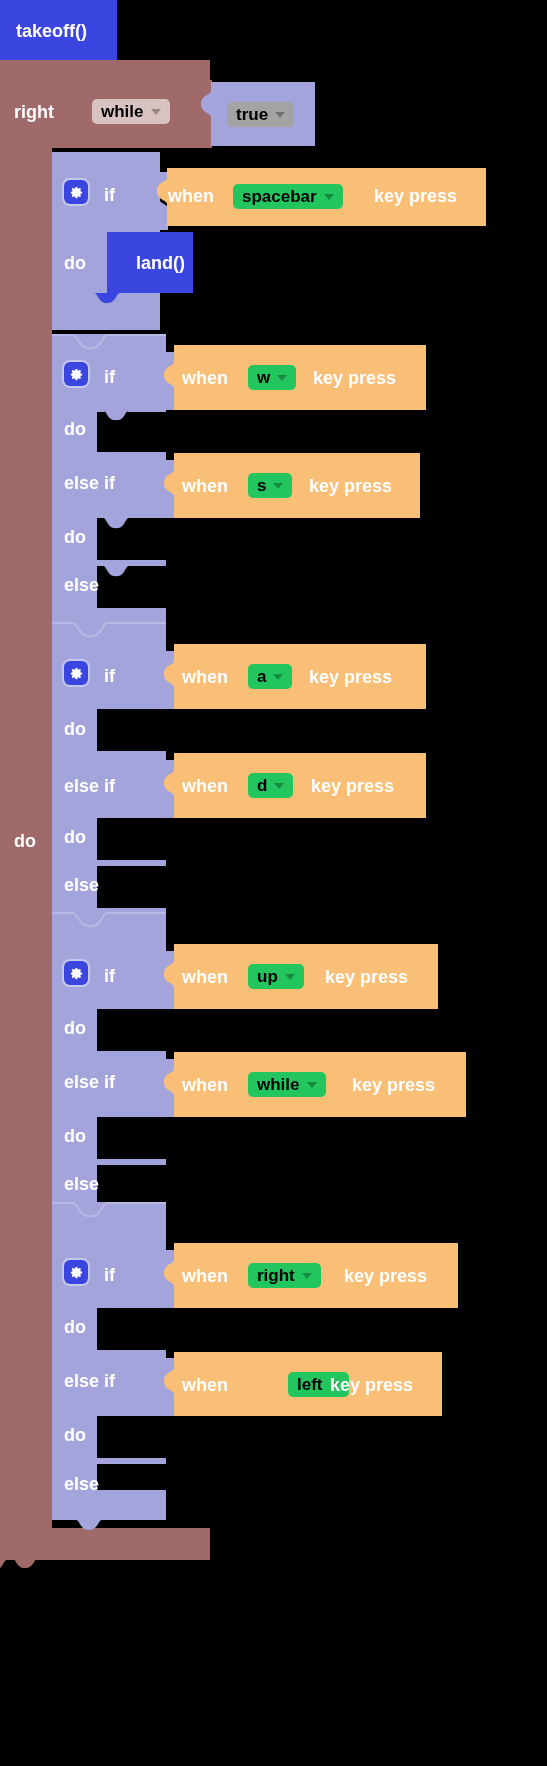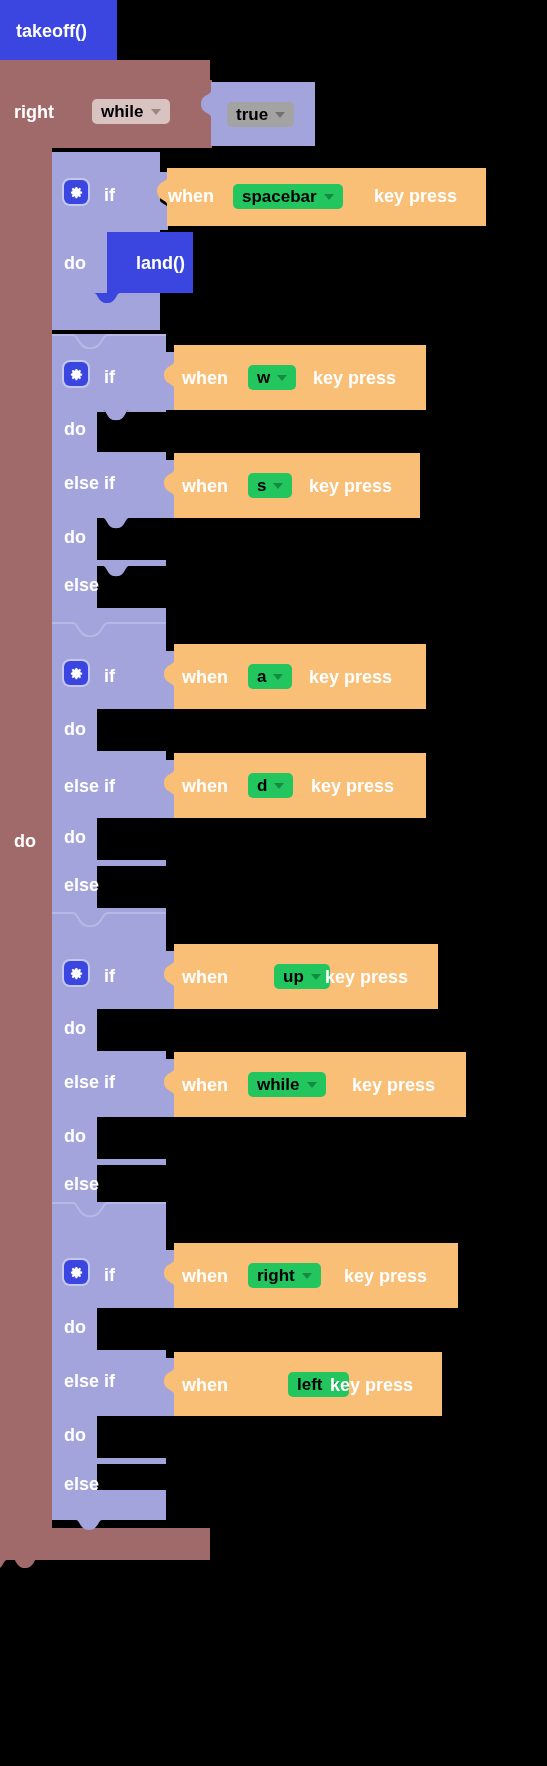--- a/index.html
+++ b/index.html
@@ -320,21 +320,21 @@
       <path d="M12 8a4 4 0 1 0 0 8 4 4 0 0 0 0-8zm0 6.2A2.2 2.2 0 1 1 12 9.8a2.2 2.2 0 0 1 0 4.4z"></path>
       <path d="M21 13.4v-2.8l-2.4-.4a6.8 6.8 0 0 0-.7-1.7l1.4-2-2-2-2 1.4a6.8 6.8 0 0 0-1.7-.7L13.2 3h-2.8l-.4 2.2c-.6.2-1.2.4-1.7.7L6.3 4.5l-2 2 1.4 2c-.3.5-.5 1.1-.7 1.7L3 10.6v2.8l2 .4c.2.6.4 1.2.7 1.7l-1.4 2 2 2 2-1.4c.5.3 1.1.5 1.7.7l.4 2.2h2.8l.4-2.2c.6-.2 1.2-.4 1.7-.7l2 1.4 2-2-1.4-2c.3-.5.5-1.1.7-1.7l2.4-.4z"></path>
     </svg>
   </div>
   <div class="lbl" style="left:104px;top:967px;">if</div>
   <div class="lbl" style="left:64px;top:1019px;">do</div>
   <div class="lbl" style="left:64px;top:1073px;">else if</div>
   <div class="lbl" style="left:64px;top:1127px;">do</div>
   <div class="lbl" style="left:64px;top:1175px;">else</div>
   <div class="lbl" style="left:182px;top:968px;">when</div>
-  <div class="field" style="left:248px;top:964px;margin-left:26px;">
+  <div class="field" style="left:248px;top:964px;">
     <span>up</span>
     <span class="caret"></span>
   </div>
   <div class="lbl" style="left:325px;top:968px;">key press</div>
   <div class="lbl" style="left:182px;top:1076px;">when</div>
   <div class="field" style="left:248px;top:1072px;">
     <span>while</span>
     <span class="caret"></span>
   </div>
   <div class="lbl" style="left:352px;top:1076px;">key press</div>

